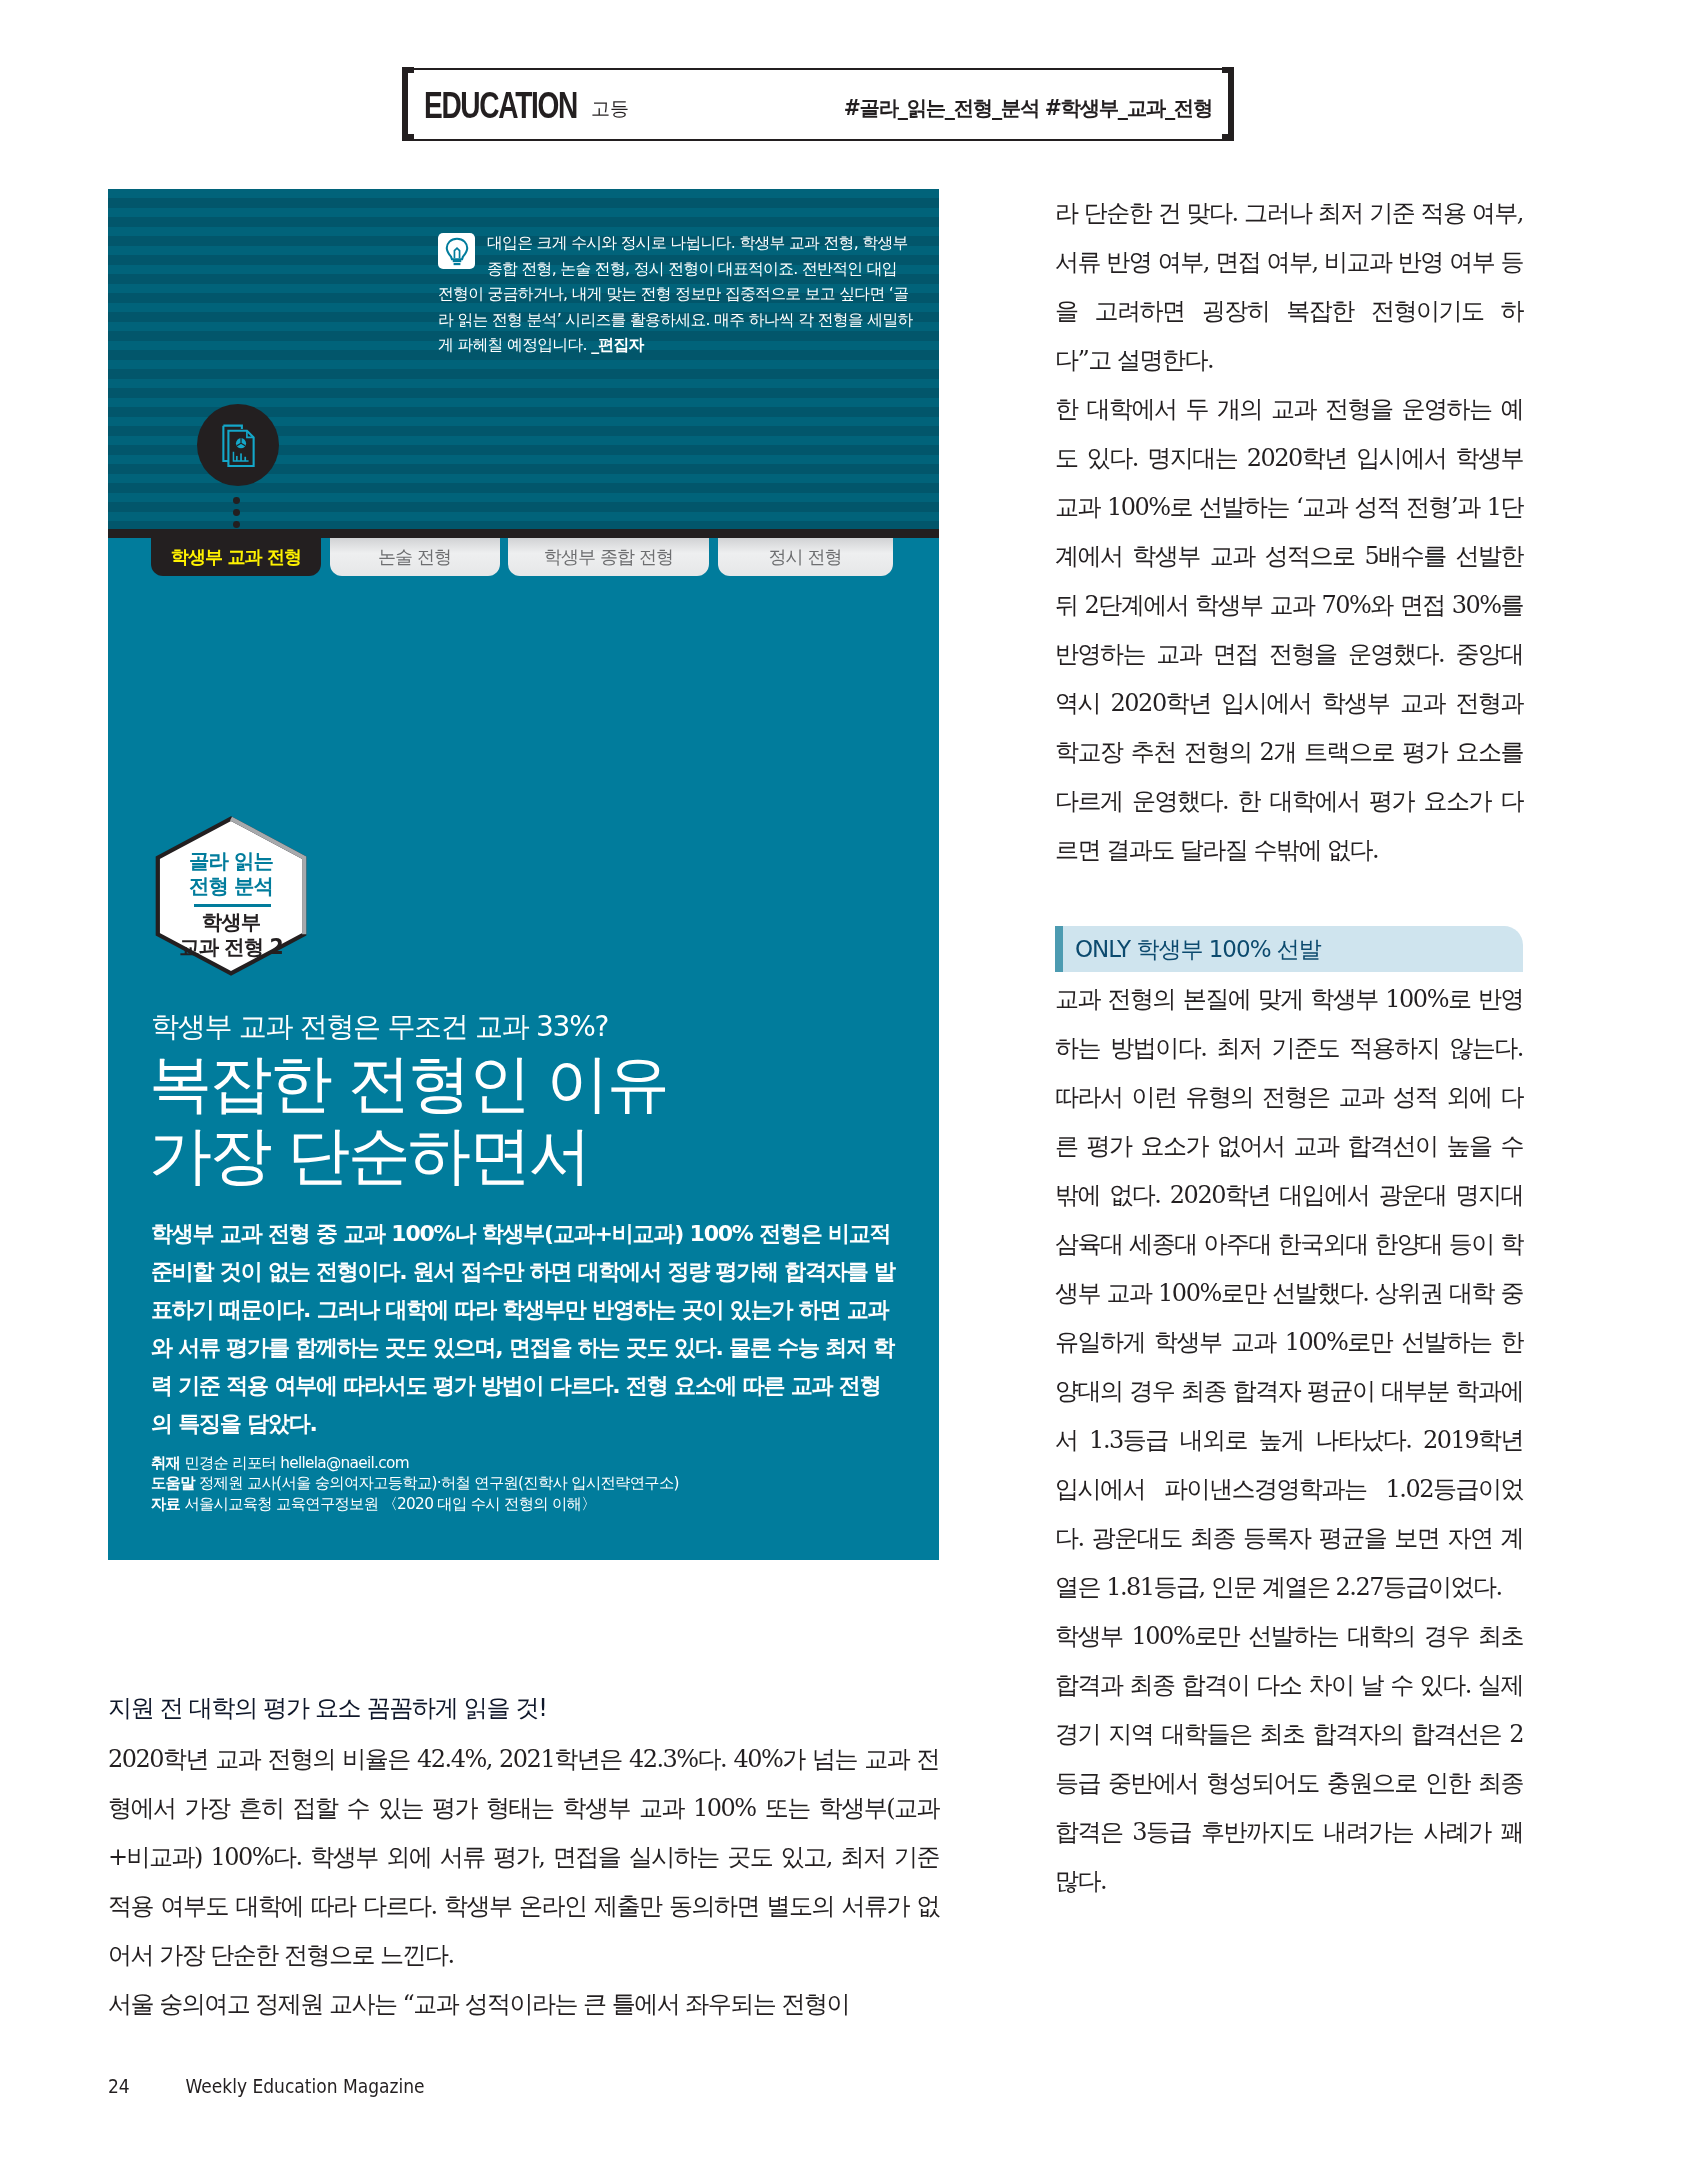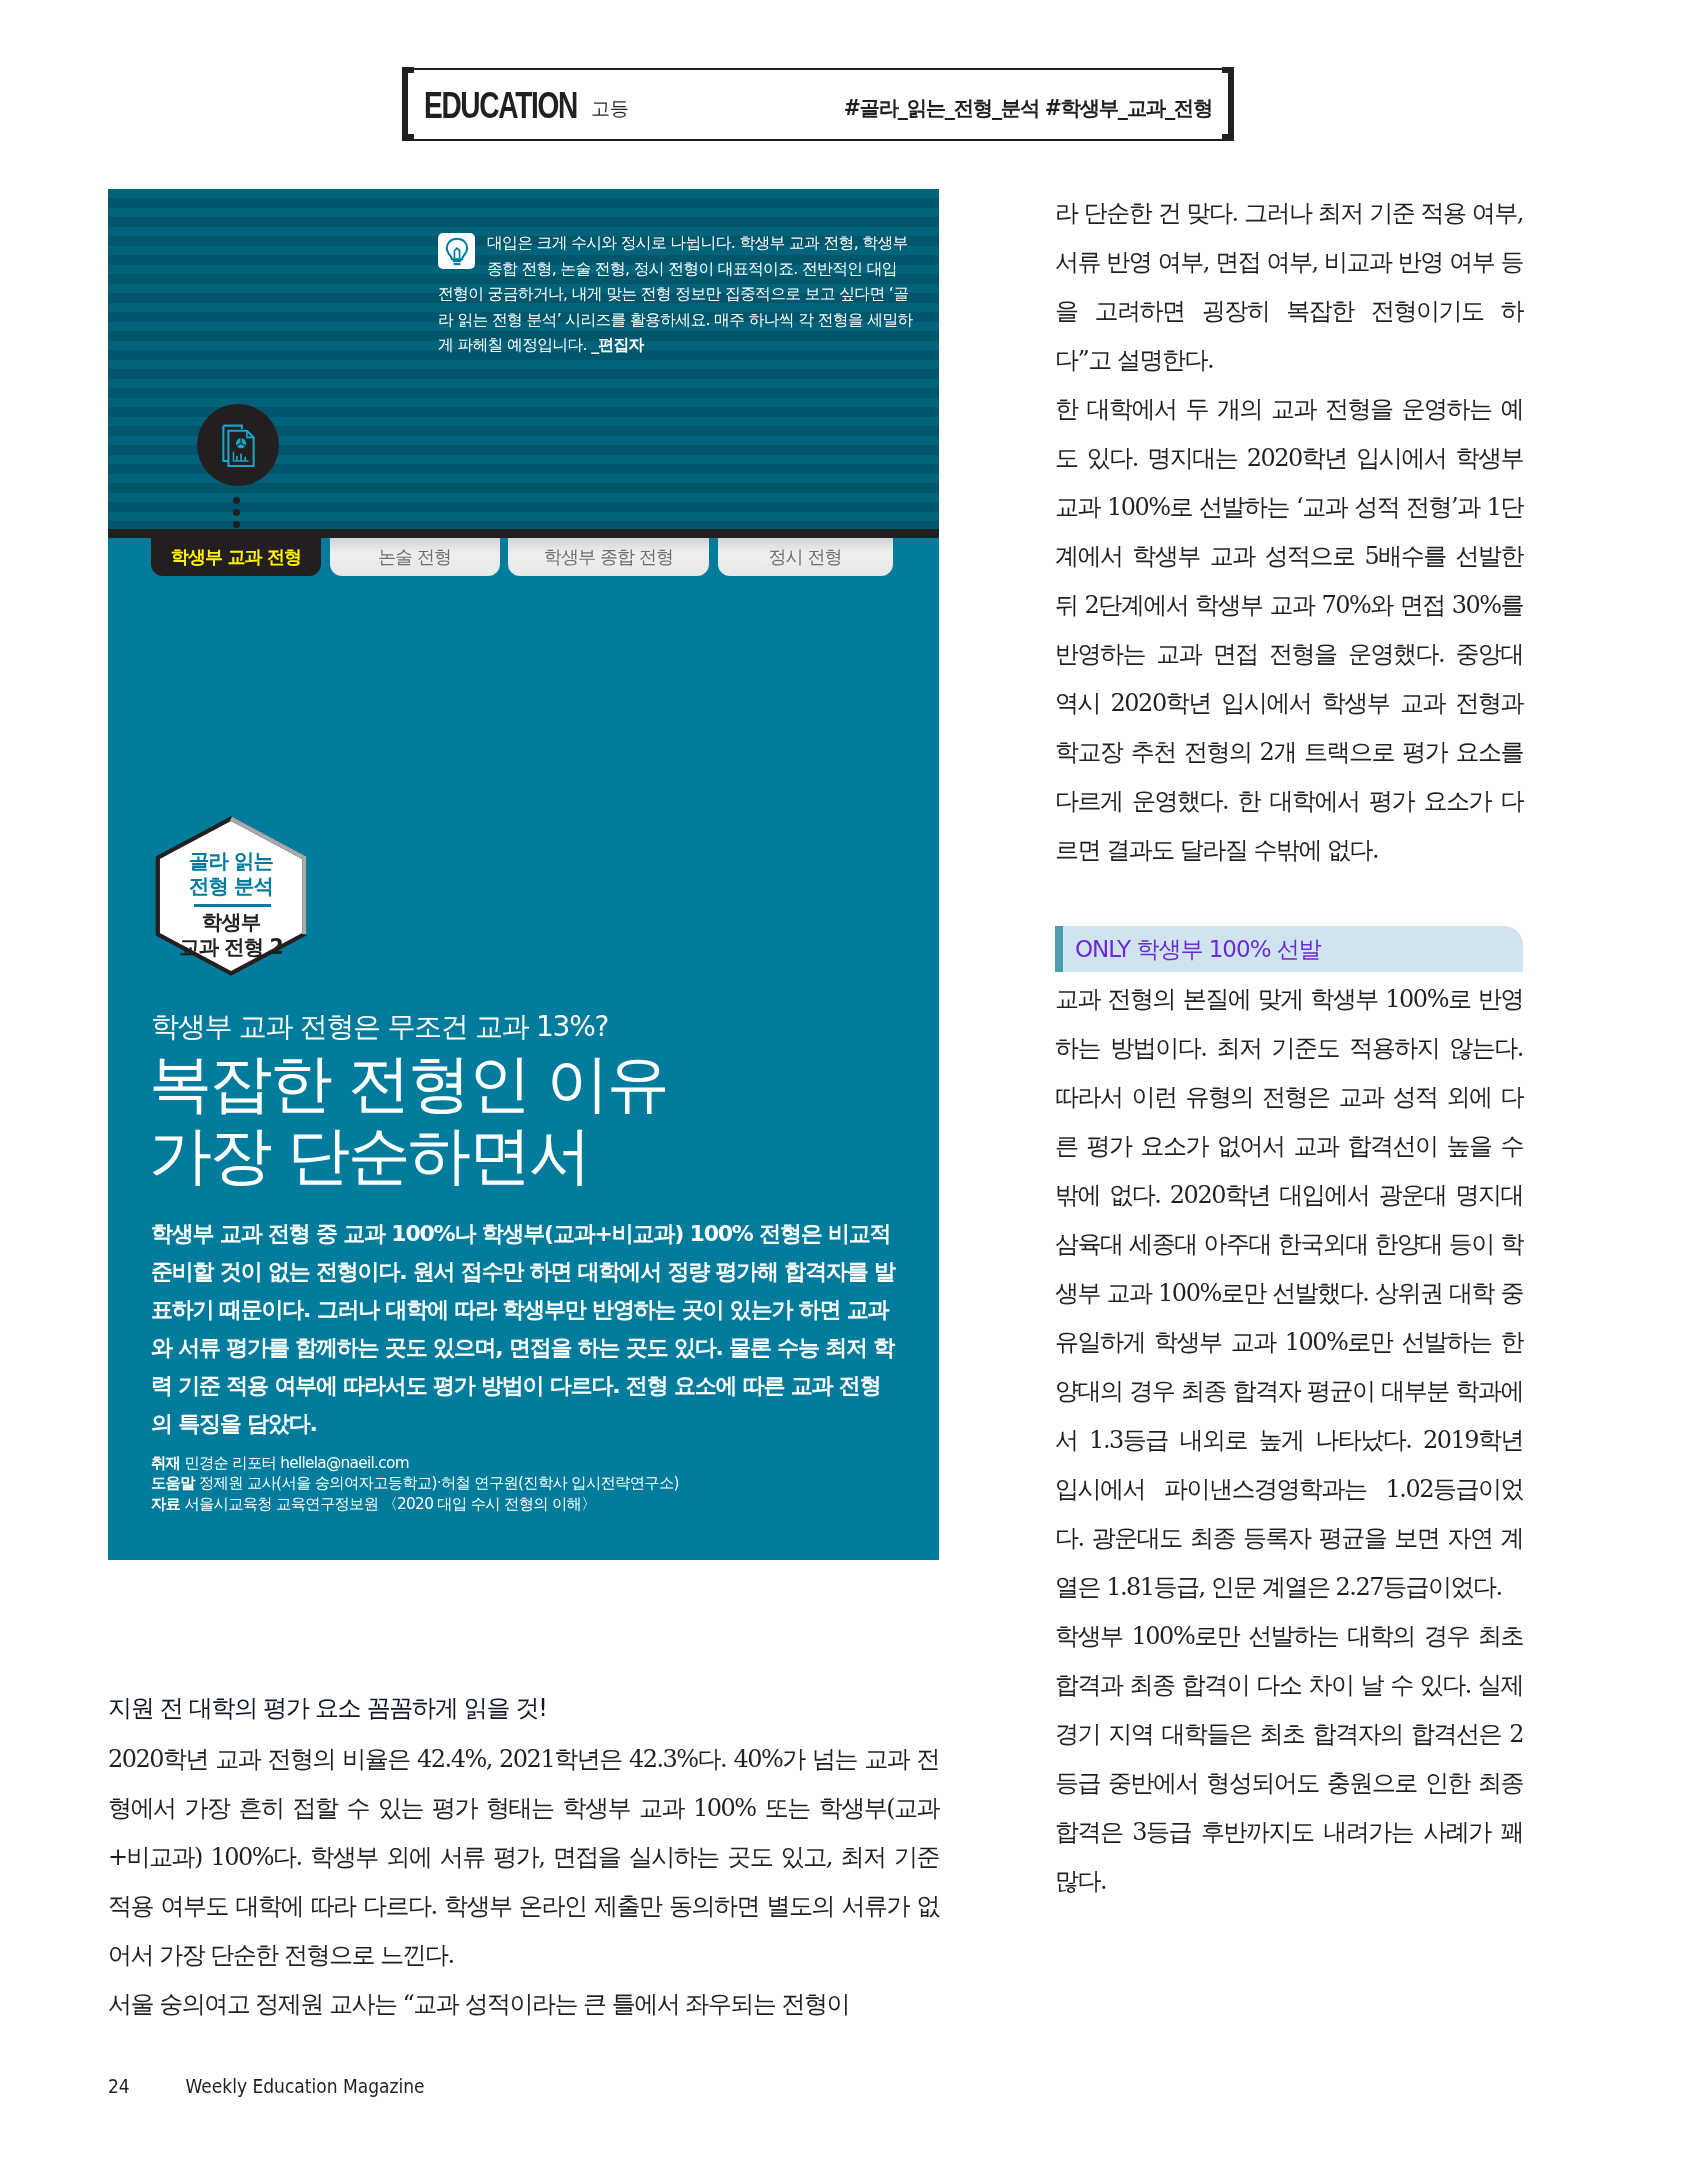--- a/index.html
+++ b/index.html
@@ -87,21 +87,21 @@
     .body-text {
       font-family: "DejaVu Serif", "Liberation Serif", serif; font-size: 24px; line-height: 49px;
       letter-spacing: -1.5px; color: #231f20; text-align: justify;
     }
     .col-left .body-text { margin-top: 10.2px; }
     .col-right { position: absolute; left: 1055px; top: 189px; width: 468px; }
     .section-head {
       position: relative; margin: 51px 0 3.4px 0; height: 46px; width: 468px;
       background: #cfe4ee; border-radius: 0 19px 0 0; border-left: 8.5px solid #4c9bb1;
       display: flex; align-items: center; padding-left: 12px;
-      font-size: 23px; letter-spacing: -1px; color: #6d28d9; font-weight: 400;
+      font-size: 23px; letter-spacing: -1px; color: #0c4a6e; font-weight: 400;
     }
 
     .footer { position: absolute; left: 108px; top: 2075px; font-size: 19px; color: #231f20; font-family: "DejaVu Sans Condensed", "DejaVu Sans", sans-serif; }
     .footer .pg { display: inline-block; width: 72px; }
   </style>
 </head>
 <body>
 
 <div class="header">
   <div class="bracket-l"></div>
@@ -164,21 +164,21 @@
       <div>골라 읽는</div>
       <div>전형 분석</div>
     </div>
     <div class="b-rule"></div>
     <div class="b-bot">
       <div>학생부</div>
       <div>교과 전형 2</div>
     </div>
   </div>
 
-  <div class="kicker">학생부 교과 전형은 무조건 교과 13%?</div>
+  <div class="kicker">학생부 교과 전형은 무조건 교과 33%?</div>
   <h1 class="headline">
     <div>복잡한 전형인 이유</div>
     <div>가장 단순하면서</div>
   </h1>
   <p class="lede">학생부 교과 전형 중 교과 100%나 학생부(교과+비교과) 100% 전형은 비교적 준비할 것이 없는 전형이다. 원서 접수만 하면 대학에서 정량 평가해 합격자를 발표하기 때문이다. 그러나 대학에 따라 학생부만 반영하는 곳이 있는가 하면 교과와 서류 평가를 함께하는 곳도 있으며, 면접을 하는 곳도 있다. 물론 수능 최저 학력 기준 적용 여부에 따라서도 평가 방법이 다르다. 전형 요소에 따른 교과 전형의 특징을 담았다.</p>
   <div class="credits">
     <div><b>취재</b> <span>민경순 리포터 hellela@naeil.com</span></div>
     <div><b>도움말</b> <span>정제원 교사(서울 숭의여자고등학교)·허철 연구원(진학사 입시전략연구소)</span></div>
     <div><b>자료</b> <span>서울시교육청 교육연구정보원 〈2020 대입 수시 전형의 이해〉</span></div>
   </div>

